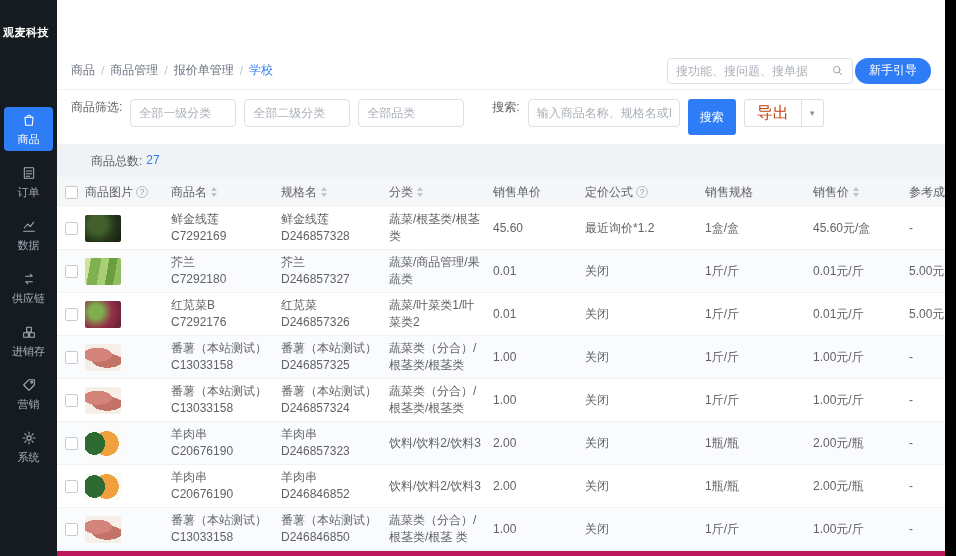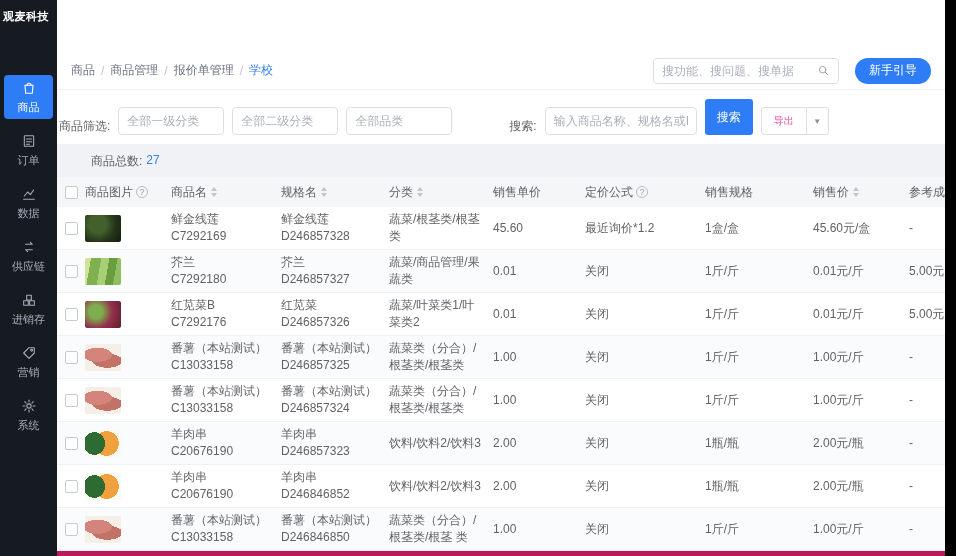--- a/index.html
+++ b/index.html
@@ -2,51 +2,51 @@
 <html><head>
 <meta charset="utf-8">
 <style>
   * { box-sizing: border-box; margin: 0; padding: 0; }
   html,body { width: 956px; height: 556px; overflow: hidden; }
   body { font-family: "Liberation Sans", "DejaVu Sans", sans-serif; background:#000; }
   .app { width:956px; height:556px; display:flex; }
 
   
   .sidebar { width:57px; background:#161a21; flex:0 0 57px; display:flex; flex-direction:column; }
-  .logo { color:#fff; font-size:11px; font-weight:bold; padding:9px 3px; letter-spacing:0.5px; white-space:nowrap; }
+  .logo { color:#fff; font-size:11px; font-weight:bold; padding:25px 3px; letter-spacing:0.5px; white-space:nowrap; }
   .nav { margin-top:42px; display:flex; flex-direction:column; gap:9px; padding:0 4px; }
   .nav-item { height:44px; border-radius:4px; display:flex; flex-direction:column; align-items:center; justify-content:center; gap:2px; color:#a7adb8; font-size:11px; cursor:pointer; }
   .nav-item svg { width:16px; height:16px; stroke:currentColor; fill:none; stroke-width:1.6; stroke-linecap:round; stroke-linejoin:round; }
   .nav-item.active { background:#2e7df6; color:#fff; }
 
   
   .main { flex:1 1 auto; min-width:0; background:#f0f2f5; display:flex; flex-direction:column; }
   .top-spacer { height:52px; background:#fff; }
   .topbar { height:38px; background:#fff; display:flex; align-items:center; padding:0 14px; border-bottom:1px solid #f0f1f3; }
   .breadcrumb { font-size:12px; color:#6b7280; display:flex; gap:6px; align-items:center; }
   .crumb { color:#6b7280; cursor:pointer; }
   .crumb-sep { color:#c0c4cc; }
   .crumb.current { color:#3b82f6; }
-  .topbar-right { margin-left:auto; display:flex; align-items:flex-start; gap:16px; }
+  .topbar-right { margin-left:auto; display:flex; align-items:flex-start; gap:2px; }
   .global-search { width:186px; height:26px; border:1px solid #dcdfe6; border-radius:4px; display:flex; align-items:center; padding:0 8px; background:#fff; }
   .global-search input { border:none; outline:none; flex:1; font-size:12px; color:#333; min-width:0; font-family:inherit; }
   .global-search input::placeholder { color:#aab0b8; }
   .search-glyph svg { width:13px; height:13px; stroke:#9aa0aa; fill:none; stroke-width:1.8; stroke-linecap:round; display:block; }
   .guide-btn { height:26px; border:none; border-radius:13px; background:#2e7df6; color:#fff; font-size:12px; padding:0 14px; cursor:pointer; font-family:Liberation Sans, sans-serif; }
 
   
-  .filterbar { background:#fff; padding:9px 2px; display:flex; align-items:flex-end; gap:8px; }
+  .filterbar { background:#fff; padding:9px 14px; display:flex; align-items:flex-start; gap:8px; }
   .filter-label { font-size:12px; color:#606266; white-space:nowrap; }
   .select-box { width:106px; height:28px; border:1px solid #dcdfe6; border-radius:4px; background:#fff; display:flex; align-items:center; padding:0 8px; font-size:12px; color:#aab0b8; cursor:pointer; white-space:nowrap; overflow:hidden; }
-  .search-label { margin-left:49px; }
+  .search-label { margin-left:20px; }
   .kw-input { width:152px; height:28px; border:1px solid #dcdfe6; border-radius:4px; padding:0 8px; font-size:12px; color:#333; outline:none; font-family:inherit; }
   .kw-input::placeholder { color:#aab0b8; }
   .btn-primary { height:36px; background:#2e7df6; color:#fff; border:none; border-radius:3px; font-size:12px; padding:0 12px; cursor:pointer; font-family:inherit; }
   .split-btn { display:flex; height:28px; border:1px solid #dcdfe6; border-radius:3px; background:#fff; overflow:hidden; }
-  .split-main { font-size:10px; color:#ec4899; padding:0 12px; display:flex; align-items:center; cursor:pointer; }
+  .split-main { font-size:16px; color:#c2410c; padding:0 12px; display:flex; align-items:center; cursor:pointer; }
   .split-caret { width:22px; display:flex; align-items:center; justify-content:center; border-left:1px solid #dcdfe6; color:#8a9099; font-size:8px; cursor:pointer; }
 
   
   .summary { padding:9px 14px 7px; font-size:12px; color:#606266; display:flex; gap:4px;margin-left:20px; }
   .summary .count { color:#2e7df6; }
 
   
   .table-card { background:#be185d; flex:1; overflow:hidden; display:flex; flex-direction:column; }
   .grid-cols { display:grid; grid-template-columns:28px 86px 110px 108px 104px 92px 120px 108px 96px minmax(0,1fr); }
   .t-head { background:#f5f6f8; height:30px; align-items:center; font-size:12px; color:#555b63; }

